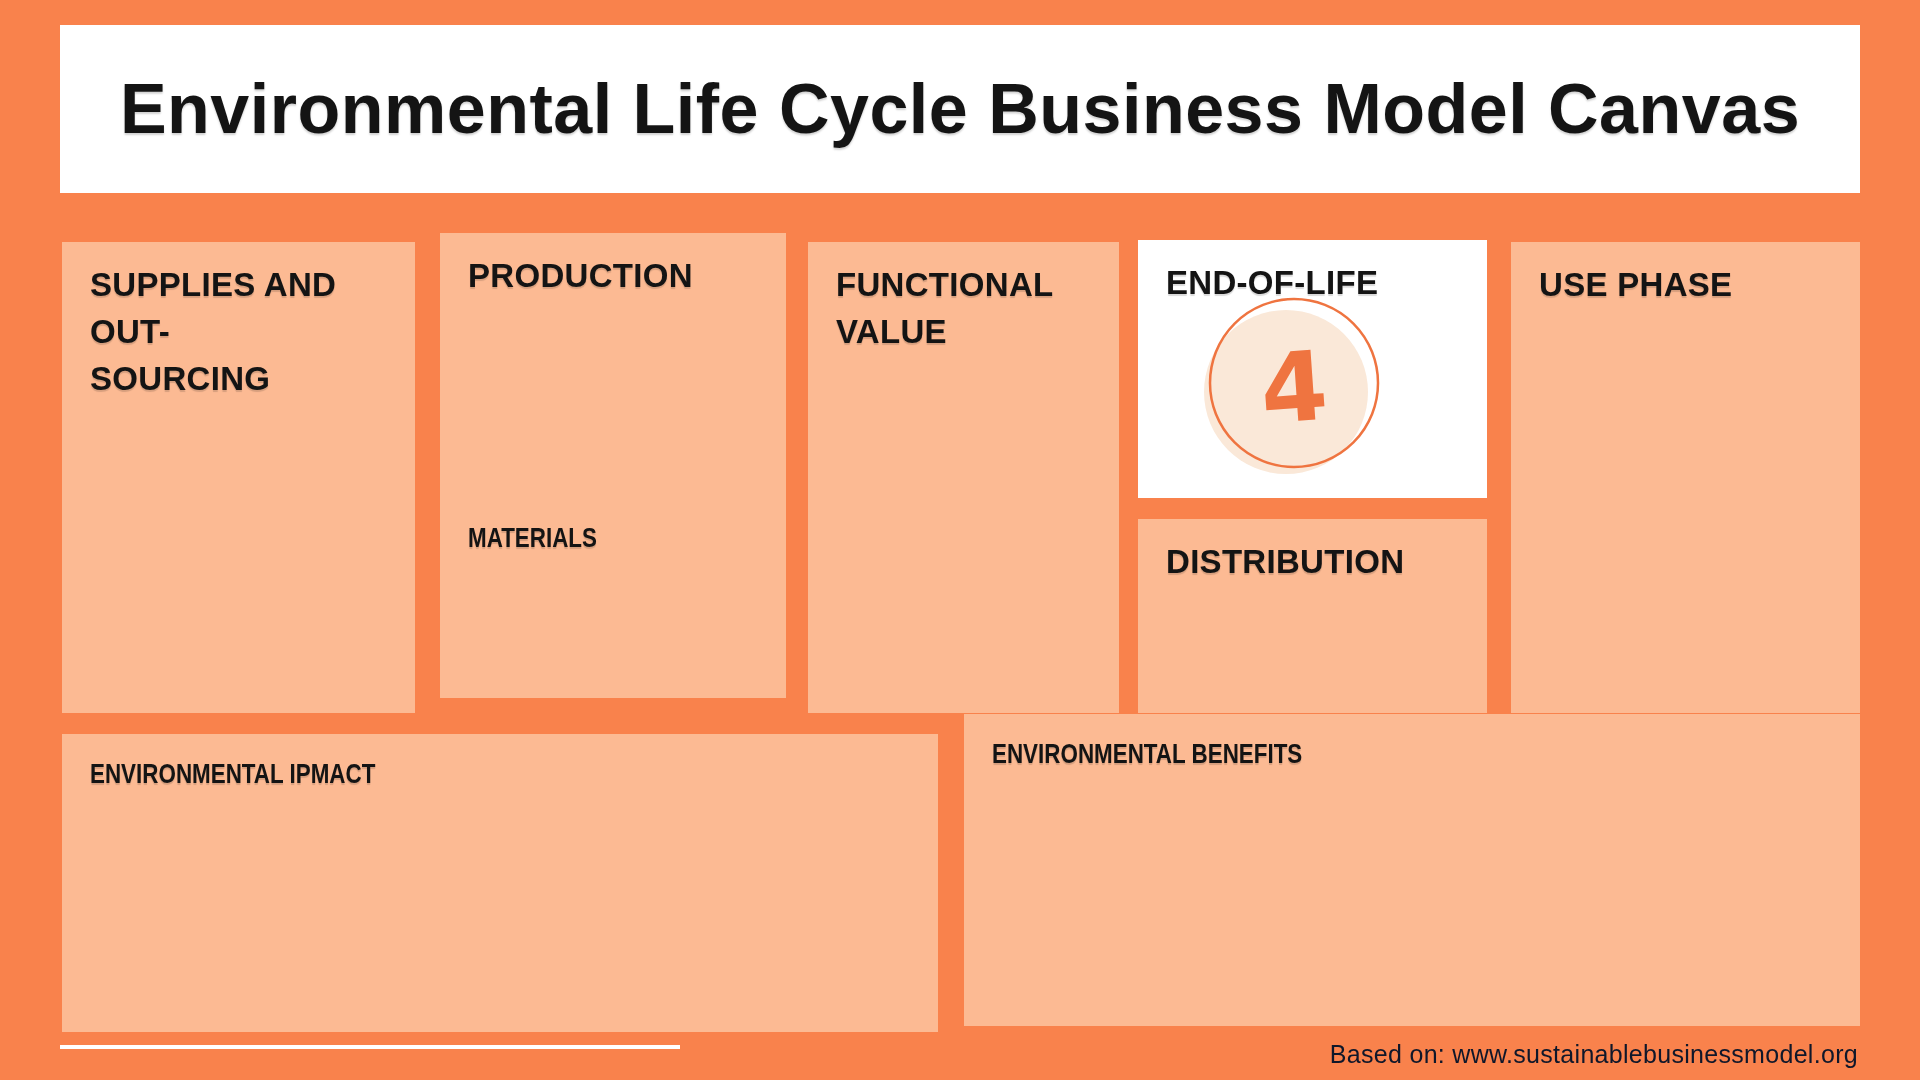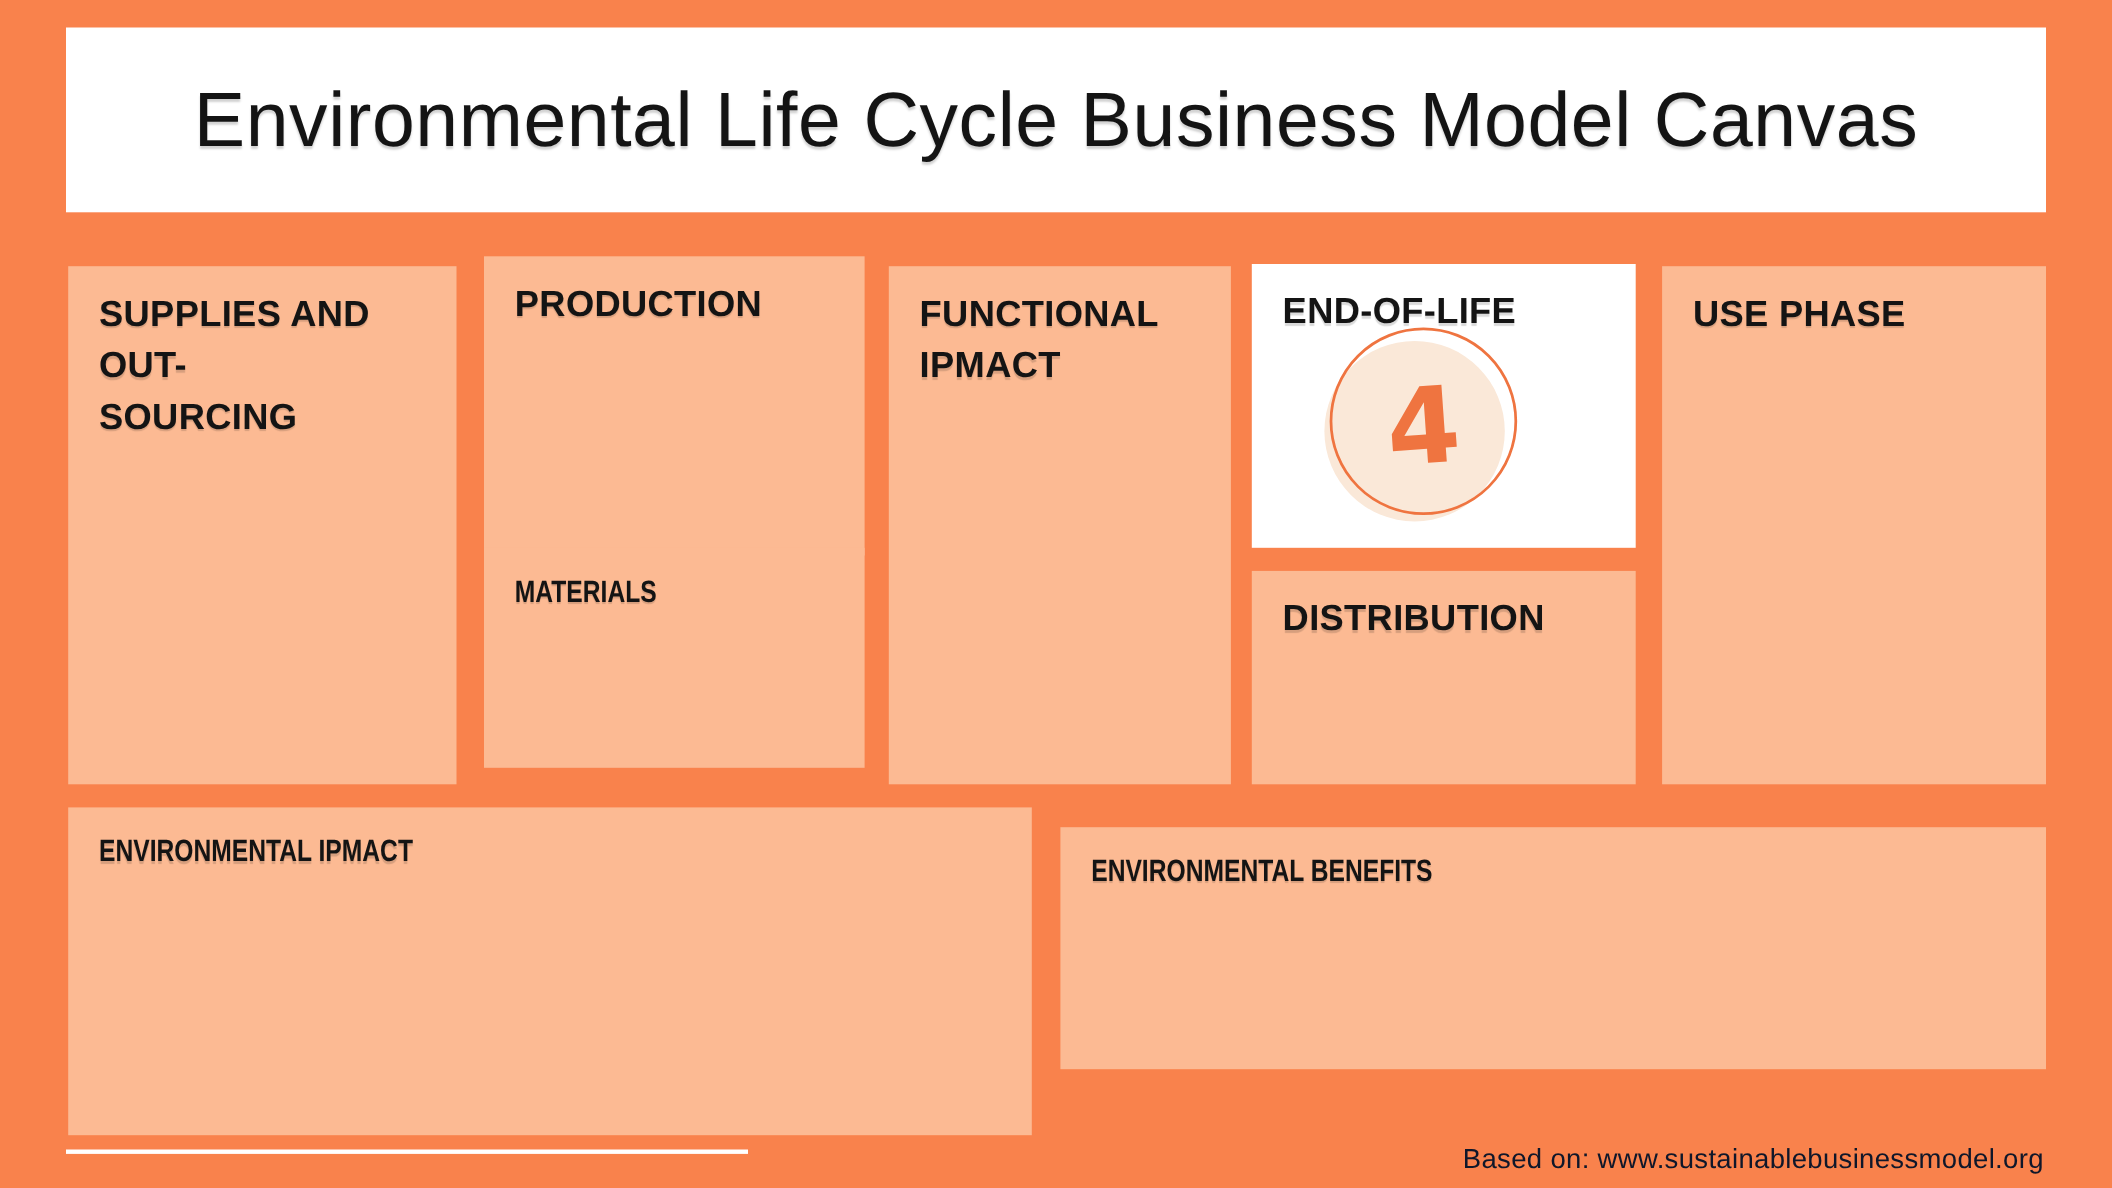--- a/index.html
+++ b/index.html
@@ -21,21 +21,21 @@
     width: 1800px;
     height: 168px;
     background: #FFFFFF;
     display: flex;
     align-items: center;
     justify-content: center;
   }
   .title-bar h1 {
     margin: 0;
     font-size: 70px;
-    font-weight: 400;
+    font-weight: 700;
     color: #141414;
     letter-spacing: 0.5px;
     white-space: nowrap;
     text-shadow: 0 2px 2px rgba(0,0,0,0.18);
   }
   .box {
     position: absolute;
     background: #FCBA93;
   }
   .box.white {
@@ -119,21 +119,21 @@
 
 <div class="box" style="left:440px; top:233px; width:346px; height:272px;">
   <span class="label">PRODUCTION</span>
 </div>
 
 <div class="box condensed" style="left:440px; top:498px; width:346px; height:200px;">
   <span class="label">MATERIALS</span>
 </div>
 
 <div class="box" style="left:808px; top:242px; width:311px; height:471px;">
-  <span class="label">FUNCTIONAL IPMACT</span>
+  <span class="label">FUNCTIONAL VALUE</span>
 </div>
 
 <div class="box white" style="left:1138px; top:240px; width:349px; height:258px;text-align:center;">
   <span class="label">END-OF-LIFE</span>
   <div class="badge">
     <svg width="204" height="204" viewBox="0 0 204 204">
       <circle cx="92" cy="108" r="82" fill="#FAE8D8"></circle>
       <circle cx="100" cy="99" r="84" fill="none" stroke="#EF7440" stroke-width="2.5"></circle>
     </svg>
     <span class="badge-number">4</span>
@@ -145,19 +145,19 @@
 </div>
 
 <div class="box" style="left:1511px; top:242px; width:349px; height:471px;">
   <span class="label">USE PHASE</span>
 </div>
 
 <div class="box condensed" style="left:62px; top:734px; width:876px; height:298px;">
   <span class="label">ENVIRONMENTAL IPMACT</span>
 </div>
 
-<div class="box condensed" style="left:964px; top:752px; width:896px; height:220px;">
+<div class="box condensed" style="left:964px; top:714px; width:896px; height:312px;">
   <span class="label">ENVIRONMENTAL BENEFITS</span>
 </div>
 
 <div class="footer-underline"></div>
 
 <div class="attribution">Based on: www.sustainablebusinessmodel.org</div>
 
 </body></html>

